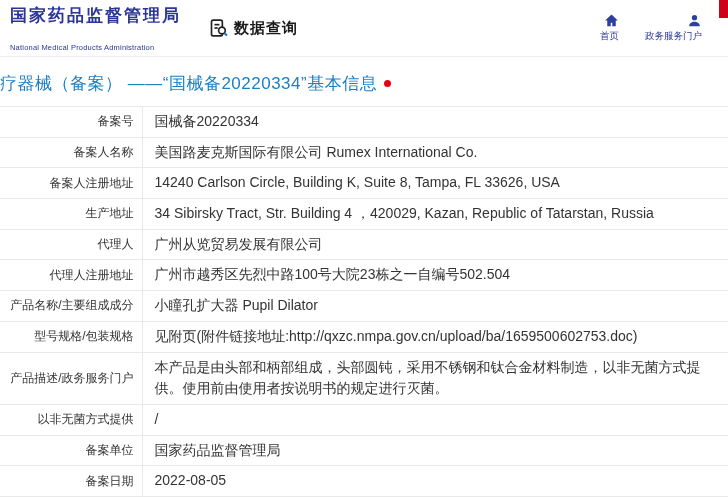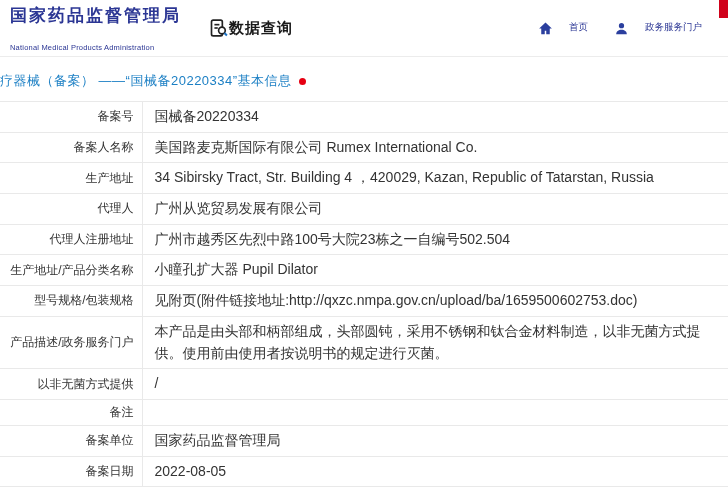--- a/index.html
+++ b/index.html
@@ -5,32 +5,32 @@
   * { box-sizing: border-box; margin: 0; padding: 0; }
   html, body { width: 728px; height: 497px; overflow: hidden; background: #fff;
     font-family: "Liberation Sans", "DejaVu Sans", sans-serif; color: #333; }
 
   
   .header { position: relative; display: flex; align-items: center;
     height: 57px; background: #fff; border-bottom: 1px solid #ececec; padding-left: 10px; }
   .brand { display: flex; flex-direction: column; justify-content: center; }
   .brand-cn { font-size: 17px; font-weight: bold; color: #2b3694; letter-spacing: 2px; }
   .brand-en { font-size: 7.5px; color: #2b3694; margin-top: 16px; letter-spacing: .2px; }
-  .section { display: flex; align-items: center; margin-left: 28px; }
+  .section { display: flex; align-items: center; margin-left: 28px; gap: 5px; }
   .section-icon svg { width: 20px; height: 20px; display: block; }
   .section-title { font-size: 15px; font-weight: bold; color: #1a1a1a; letter-spacing: 1px; }
   .nav { margin-left: auto; display: flex; gap: 26px; margin-right: 26px; }
-  .nav-item { display: flex; align-items: flex-start; gap: 16px;
+  .nav-item { display: flex; flex-direction: column; align-items: flex-end; gap: 2px;
     cursor: pointer; font-size: 9.5px; color: #2b3694; }
   .nav-item svg { width: 15px; height: 15px; display: block; }
   .corner-accent { position: absolute; top: 0; right: 0; width: 9px; height: 18px; background: #d0021b; }
 
   
   .page-title-wrap { display: flex; align-items: center; padding: 15px 0 11px 0; }
-  .page-title { font-size: 13px; color: #1b7fc4; letter-spacing: .5px; }
+  .page-title { font-size: 17px; color: #1b7fc4; letter-spacing: .5px; }
   .red-dot { display: inline-block; width: 7px; height: 7px; border-radius: 50%;
     background: #e60012; margin-left: 7px; }
 
   
   table { width: 100%; border-collapse: collapse; table-layout: fixed; border-top: 1px solid #e9e9e9; }
   tr { border-bottom: 1px solid #e9e9e9; }
   th { width: 142px; font-weight: normal; text-align: right; vertical-align: middle;
     padding: 4px 8px 4px 8px; font-size: 12px; color: #333; border-right: 1px solid #e9e9e9;
     height: 24px; white-space: nowrap; }
   td { padding: 4px 12px; font-size: 14px; color: #333; text-align: left; vertical-align: middle;
@@ -87,52 +87,52 @@
   <tbody>
       <tr>
         <th>备案号</th>
         <td>国械备20220334</td>
       </tr>
       <tr>
         <th>备案人名称</th>
         <td>美国路麦克斯国际有限公司 Rumex International Co.</td>
       </tr>
       <tr>
+        <th>备案人注册地址</th>
+        <td>14240 Carlson Circle, Building K, Suite 8, Tampa, FL 33626, USA</td>
+      </tr>
+      <tr>
         <th>生产地址</th>
         <td>34 Sibirsky Tract, Str. Building 4 ，420029, Kazan, Republic of Tatarstan, Russia</td>
       </tr>
       <tr>
         <th>代理人</th>
         <td>广州从览贸易发展有限公司</td>
       </tr>
       <tr>
         <th>代理人注册地址</th>
         <td>广州市越秀区先烈中路100号大院23栋之一自编号502.504</td>
       </tr>
       <tr>
-        <th>生产地址/产品分类名称</th>
+        <th>产品名称/主要组成成分</th>
         <td>小瞳孔扩大器 Pupil Dilator</td>
       </tr>
       <tr>
         <th>型号规格/包装规格</th>
         <td>见附页(附件链接地址:http://qxzc.nmpa.gov.cn/upload/ba/1659500602753.doc)</td>
       </tr>
       <tr>
         <th>产品描述/政务服务门户</th>
         <td>本产品是由头部和柄部组成，头部圆钝，采用不锈钢和钛合金材料制造，以非无菌方式提供。使用前由使用者按说明书的规定进行灭菌。</td>
       </tr>
       <tr>
         <th>以非无菌方式提供</th>
         <td>/</td>
       </tr>
       <tr>
-        <th>备注</th>
-        <td></td>
-      </tr>
-      <tr>
         <th>备案单位</th>
         <td>国家药品监督管理局</td>
       </tr>
       <tr>
         <th>备案日期</th>
         <td>2022-08-05</td>
       </tr>
     </tbody>
 </table>
 

